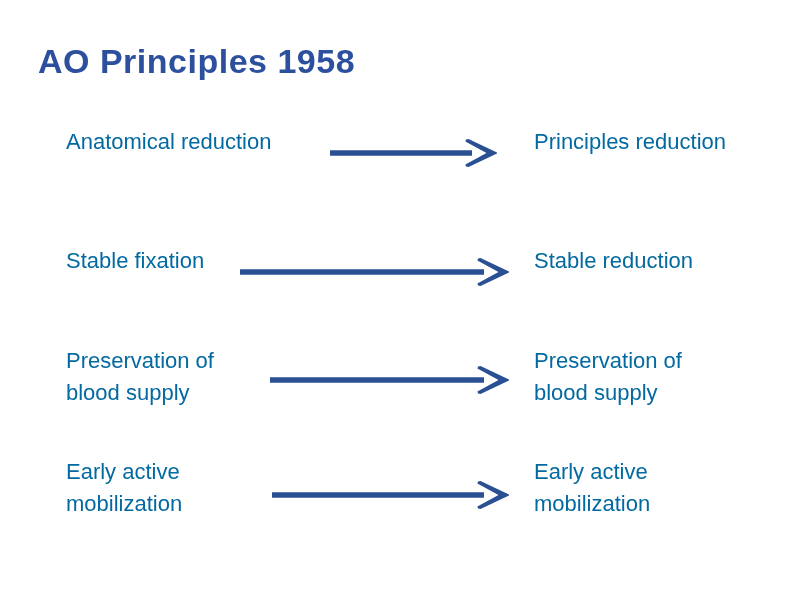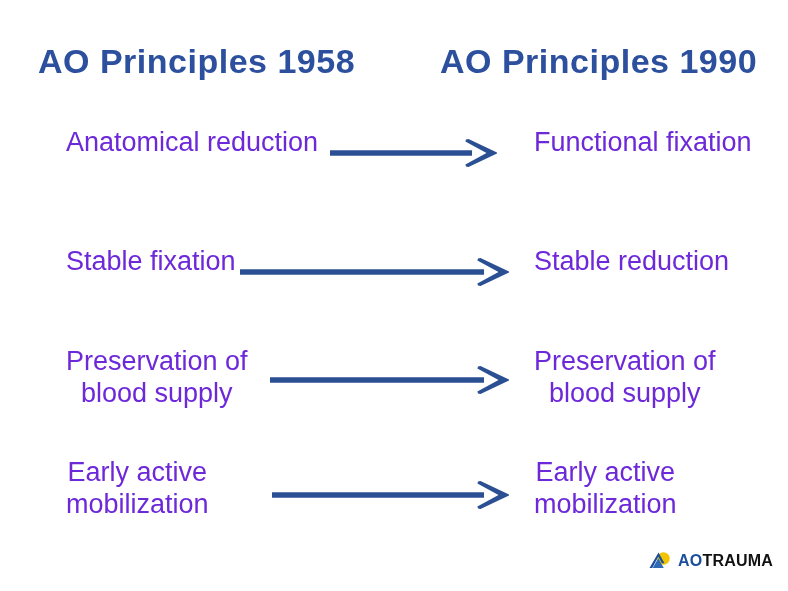--- a/index.html
+++ b/index.html
@@ -38,25 +38,24 @@
     width: 788px;
     height: 0;
   }
   .row.r1 { top: 126px; }
   .row.r2 { top: 245px; }
   .row.r3 { top: 345px; }
   .row.r4 { top: 456px; }
 
   .term {
     position: absolute;
-    font-size: 27px;
+    font-size: 22px;
     line-height: 32px;
-    color: #6d28d9;
+    color: #0369a1;
     white-space: pre-line;
-    text-align: center;
   }
   .term.left  { left: 66px;  top: 0; }
   .term.right { left: 534px; top: 0; }
 
   
   .arrow {
     position: absolute;
     height: 30px;
   }
   .arrow svg { display: block; overflow: visible; }
@@ -79,31 +78,30 @@
   }
   #logo .wm-ao { color: #1b4f9c; }
   #logo .wm-trauma { color: #111111; }
 </style>
 </head>
 <body>
 
 <div id="slide">
 
   <div class="heading left">AO Principles 1958</div>
-  <div class="heading right">AO Principles 1990</div>
 
   <div class="row r1">
     <div class="term left">Anatomical reduction</div>
     <div class="arrow" style="left:330px; top:12px; width:168px;">
       <svg width="168" height="30" viewBox="0 0 168 30">
         <path d="M0 12.2 L142 12.2 L142 17.8 L0 17.8 Z" fill="#2b4f93"></path>
         <path d="M136 1.5 L138.5 1.0 L167 14.6 L167 15.4 L138.5 29.0 L136 28.5 L135.4 26.4 L156.5 15.0 L135.4 3.6 Z" fill="#2b4f93"></path>
       </svg>
     </div>
-    <div class="term right">Functional fixation</div>
+    <div class="term right">Principles reduction</div>
   </div>
 
   <div class="row r2">
     <div class="term left">Stable fixation</div>
     <div class="arrow" style="left:240px; top:12px; width:270px;">
       <svg width="270" height="30" viewBox="0 0 270 30">
         <path d="M0 12.2 L244 12.2 L244 17.8 L0 17.8 Z" fill="#2b4f93"></path>
         <path d="M238 1.5 L240.5 1.0 L269 14.6 L269 15.4 L240.5 29.0 L238 28.5 L237.4 26.4 L258.5 15.0 L237.4 3.6 Z" fill="#2b4f93"></path>
       </svg>
     </div>
@@ -129,24 +127,14 @@
     <div class="arrow" style="left:272px; top:24px; width:238px;">
       <svg width="238" height="30" viewBox="0 0 238 30">
         <path d="M0 12.2 L212 12.2 L212 17.8 L0 17.8 Z" fill="#2b4f93"></path>
         <path d="M206 1.5 L208.5 1.0 L237 14.6 L237 15.4 L208.5 29.0 L206 28.5 L205.4 26.4 L226.5 15.0 L205.4 3.6 Z" fill="#2b4f93"></path>
       </svg>
     </div>
     <div class="term right">Early active
 mobilization</div>
   </div>
 
-  <div id="logo">
-    <span class="mark">
-      <svg class="mark" viewBox="0 0 24 19">
-        <circle cx="15.5" cy="7.5" r="6.2" fill="#f2c400"></circle>
-        <path d="M1.5 17 L10.5 1.5 L16.5 12.2 L14 12.2 L10.3 5.8 L4.2 17 Z" fill="#1b4f9c"></path>
-        <path d="M4.6 17 L10.3 7.3 L15.8 17 Z" fill="#2f6bb5"></path>
-      </svg>
-    </span>
-    <span class="wordmark"><span class="wm-ao">AO</span><span class="wm-trauma">TRAUMA</span></span>
-  </div>
 
 </div>
 
 </body></html>

